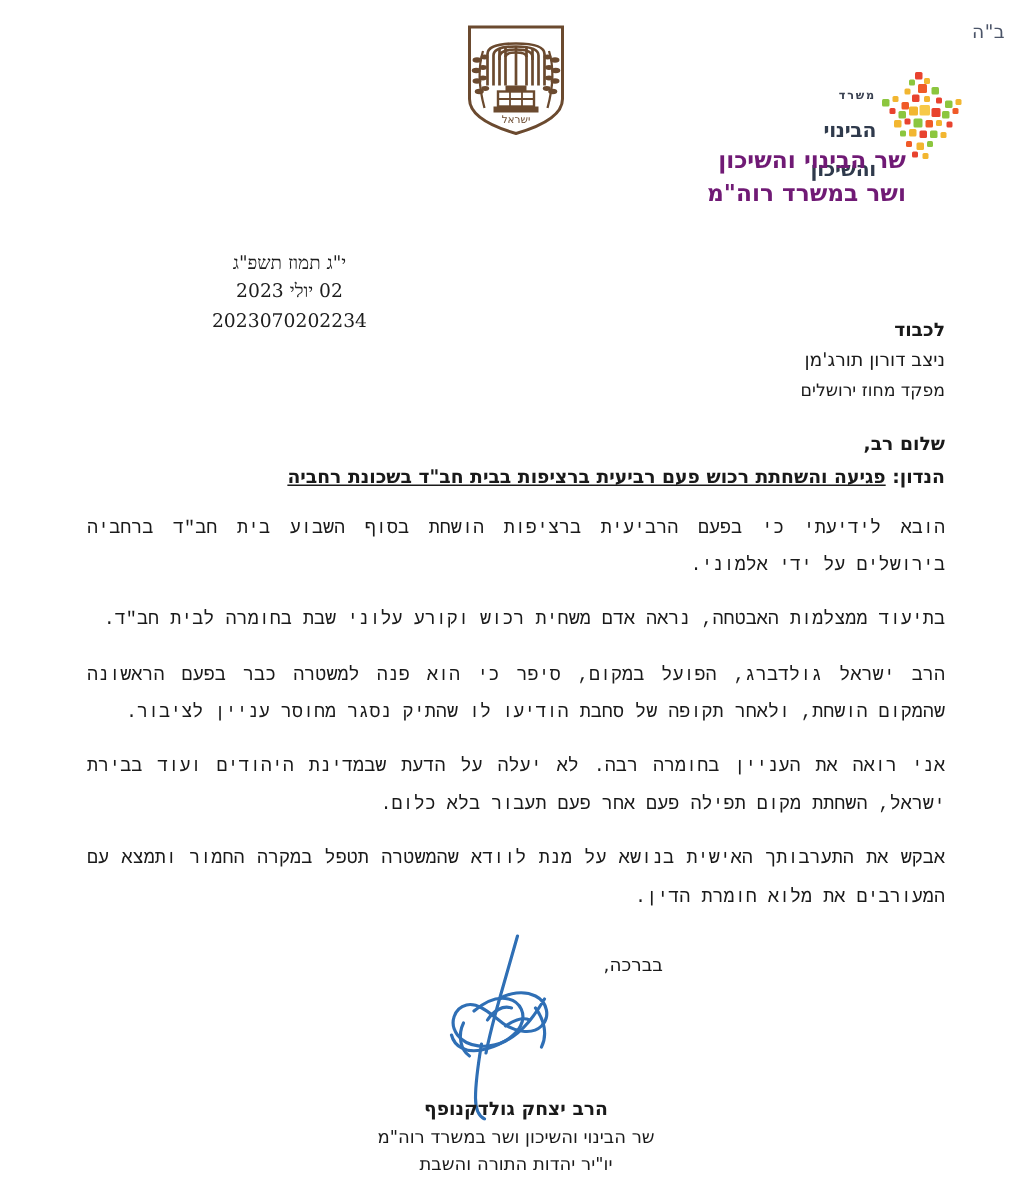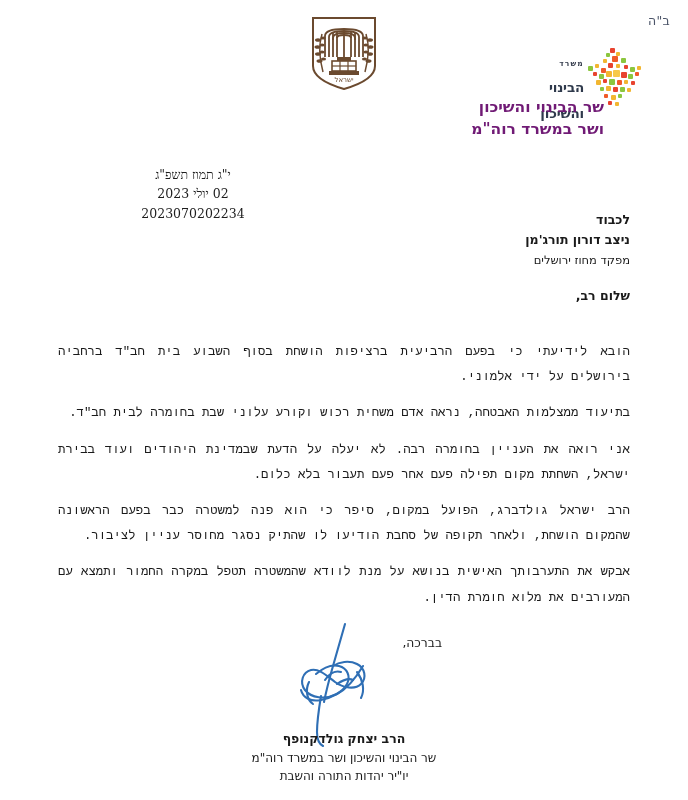--- a/index.html
+++ b/index.html
@@ -129,21 +129,21 @@
   .addressee {
     position: absolute;
     top: 210px;
     right: 58px;
     text-align: right;
     direction: rtl;
     font-size: 12.5px;
     line-height: 1.62;
   }
   .addressee .a-line1 { font-weight: bold; }
-  .addressee .a-line2 { font-weight: bold; }
+  .addressee .a-line2 { font-weight: normal; }
   .addressee .a-line3 { font-size: 11.5px; }
 
   
   .greeting {
     position: absolute;
     top: 288px;
     right: 58px;
     direction: rtl;
     font-weight: bold;
     font-size: 12.5px;
@@ -347,26 +347,30 @@
   </div>
 
   <div class="addressee">
     <div class="a-line1">לכבוד</div>
     <div class="a-line2">ניצב דורון תורג'מן</div>
     <div class="a-line3">מפקד מחוז ירושלים</div>
   </div>
 
   <div class="greeting">שלום רב,</div>
 
+  <div class="subject">
+    <span>הנדון:</span>
+    <span class="subject-underline">פגיעה והשחתת רכוש פעם רביעית ברציפות בבית חב"ד בשכונת רחביה</span>
+  </div>
 
   <div class="body-text">
     <p>הובא לידיעתי כי בפעם הרביעית ברציפות הושחת בסוף השבוע בית חב"ד ברחביה בירושלים על ידי אלמוני.</p>
     <p>בתיעוד ממצלמות האבטחה, נראה אדם  משחית רכוש וקורע עלוני שבת בחומרה לבית חב"ד.</p>
+    <p>הרב ישראל גולדברג, הפועל במקום, סיפר כי הוא פנה למשטרה כבר בפעם הראשונה שהמקום הושחת, ולאחר תקופה של סחבת הודיעו לו שהתיק נסגר מחוסר עניין לציבור.</p>
     <p>אני רואה את העניין בחומרה רבה. לא יעלה על הדעת שבמדינת היהודים ועוד בבירת ישראל, השחתת מקום תפילה פעם אחר פעם תעבור בלא כלום.</p>
-    <p>הרב ישראל גולדברג, הפועל במקום, סיפר כי הוא פנה למשטרה כבר בפעם הראשונה שהמקום הושחת, ולאחר תקופה של סחבת הודיעו לו שהתיק נסגר מחוסר עניין לציבור.</p>
     <p>אבקש את התערבותך האישית בנושא על מנת לוודא שהמשטרה תטפל במקרה החמור ותמצא עם המעורבים את מלוא חומרת הדין.</p>
   </div>
 
   <div class="sign-block">
     <div class="sign-wrap">
       <div class="regards">בברכה,</div>
       <div class="signature-mark">
         <svg viewBox="0 0 135 125" xmlns="http://www.w3.org/2000/svg">
           <g fill="none" stroke="#2f6fb5" stroke-width="2.1" stroke-linecap="round" stroke-linejoin="round">
             <path d="M74 2 C70 16 66 30 62 44 C58 58 55 70 53 80"></path>

